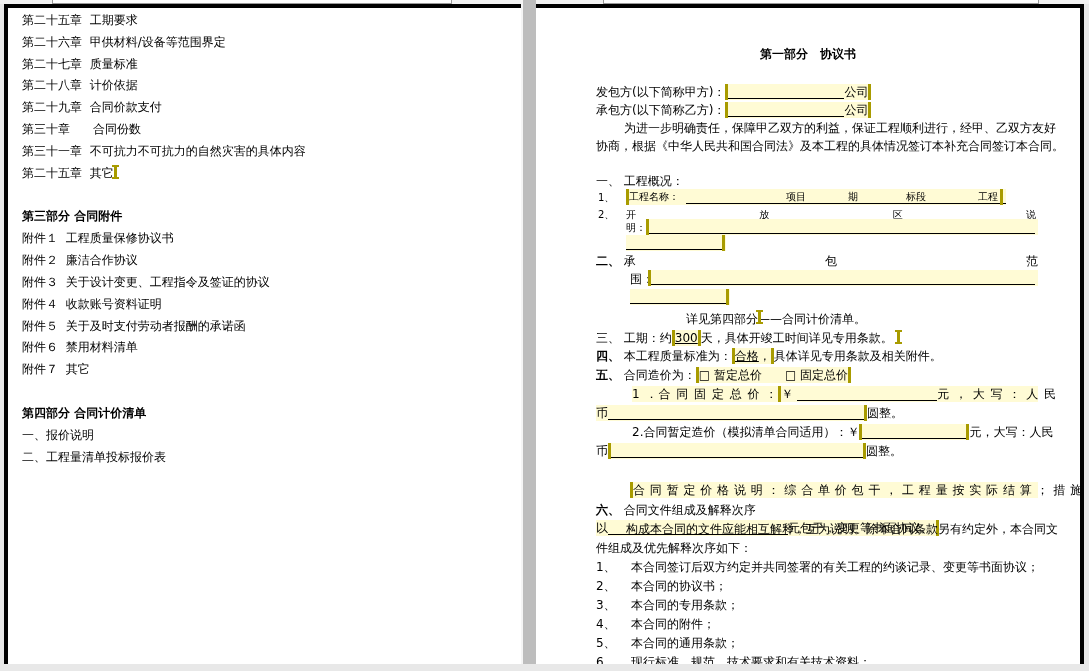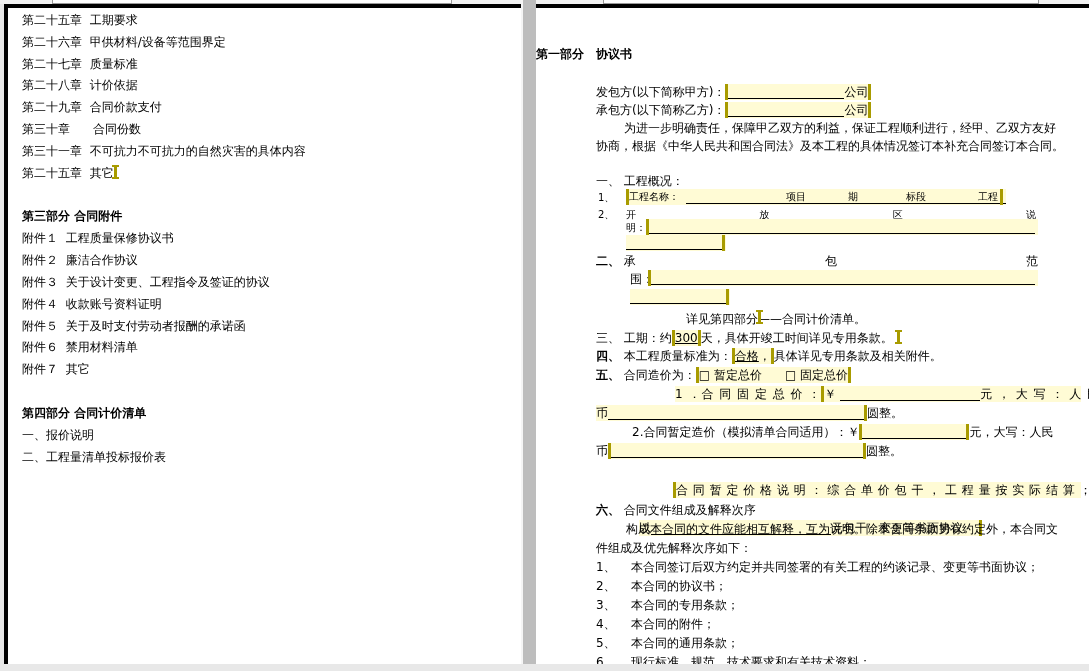--- a/index.html
+++ b/index.html
@@ -9,21 +9,21 @@
     font-family: "DejaVu Sans", "Liberation Sans", sans-serif;
     color:#000;
   }
   .frame {
     position:absolute; left:0; top:0; width:1089px; height:671px; overflow:hidden;
   }
   .topstrip { position:absolute; left:0; top:0; width:1089px; height:4px; background:#f2f2f2; }
   .topstrip .prevhdr { position:absolute; top:0; height:3px; border:1px solid #999; border-top:none; background:#fff; }
   .page {
     position:absolute; background:#fff; overflow:hidden;
-    border-top:4px solid #000; border-bottom:1px solid #14b8a6;padding-left:43px;
+    border-top:4px solid #000; border-bottom:1px solid #14b8a6;
   }
   .page-left { left:4px; top:4px; width:517px; height:656px; border-left:4px solid #000; }
   .page-right { left:536px; top:4px; width:544px; height:656px; border-right:4px solid #000; }
   .gutter { position:absolute; left:521px; top:0; width:15px; height:671px; background:#bdbdbd; }
   .gutter .edge { position:absolute; left:0; top:0; width:2px; height:100%; background:#f5f5f5; }
   .bottomstrip { position:absolute; left:0; top:664px; width:1089px; height:7px; background:#e8e8e8; }
 
   .line { position:absolute; font-size:12px; line-height:16px; white-space:nowrap; }
   .bold { font-weight:bold; }
   .cursor-mark {
@@ -77,21 +77,21 @@
     <div class="line bold" style="left:14px;top:397px;">第四部分 合同计价清单</div>
     <div class="line" style="left:14px;top:419px;">一、报价说明</div>
     <div class="line" style="left:14px;top:441px;">二、工程量清单投标报价表</div>
   </div>
 
   <div class="gutter">
       <div class="edge"></div>
     </div>
 
   <div class="page page-right">
-    <div class="line title" style="left:0;width:544px;text-align:left;top:38px;">第一部分　协议书</div>
+    <div class="line title" style="left:0;width:544px;text-align:center;top:38px;">第一部分　协议书</div>
 
     <div class="line" style="left:60px;top:76px;">
       <span>发包方(以下简称甲方)：</span><span class="field"><span class="br-l"></span><span class="ul" style="width:116px;"></span><span>公司</span><span class="br-r"></span></span>
     </div>
     <div class="line" style="left:60px;top:94px;">
       <span>承包方(以下简称乙方)：</span><span class="field"><span class="br-l"></span><span class="ul" style="width:116px;"></span><span>公司</span><span class="br-r"></span></span>
     </div>
     <div class="line" style="left:88px;top:112px;">为进一步明确责任，保障甲乙双方的利益，保证工程顺利进行，经甲、乙双方友好</div>
     <div class="line" style="left:60px;top:130px;">协商，根据《中华人民共和国合同法》及本工程的具体情况签订本补充合同签订本合同。</div>
 

